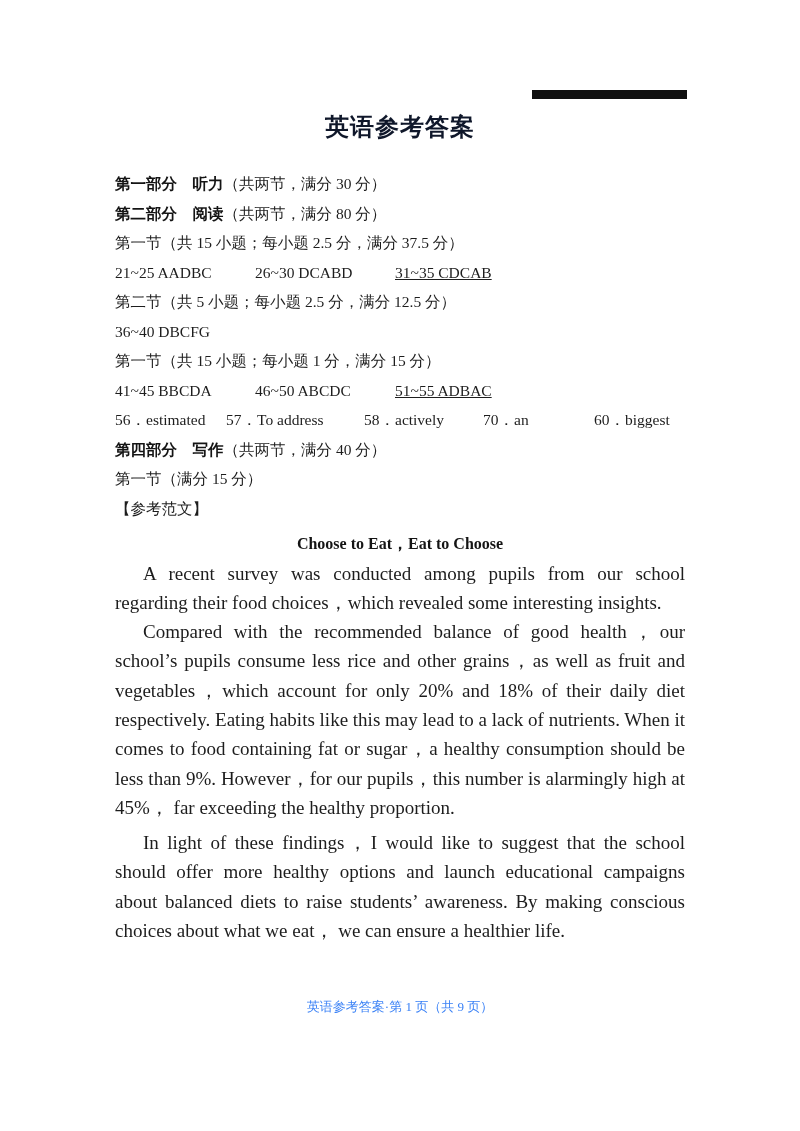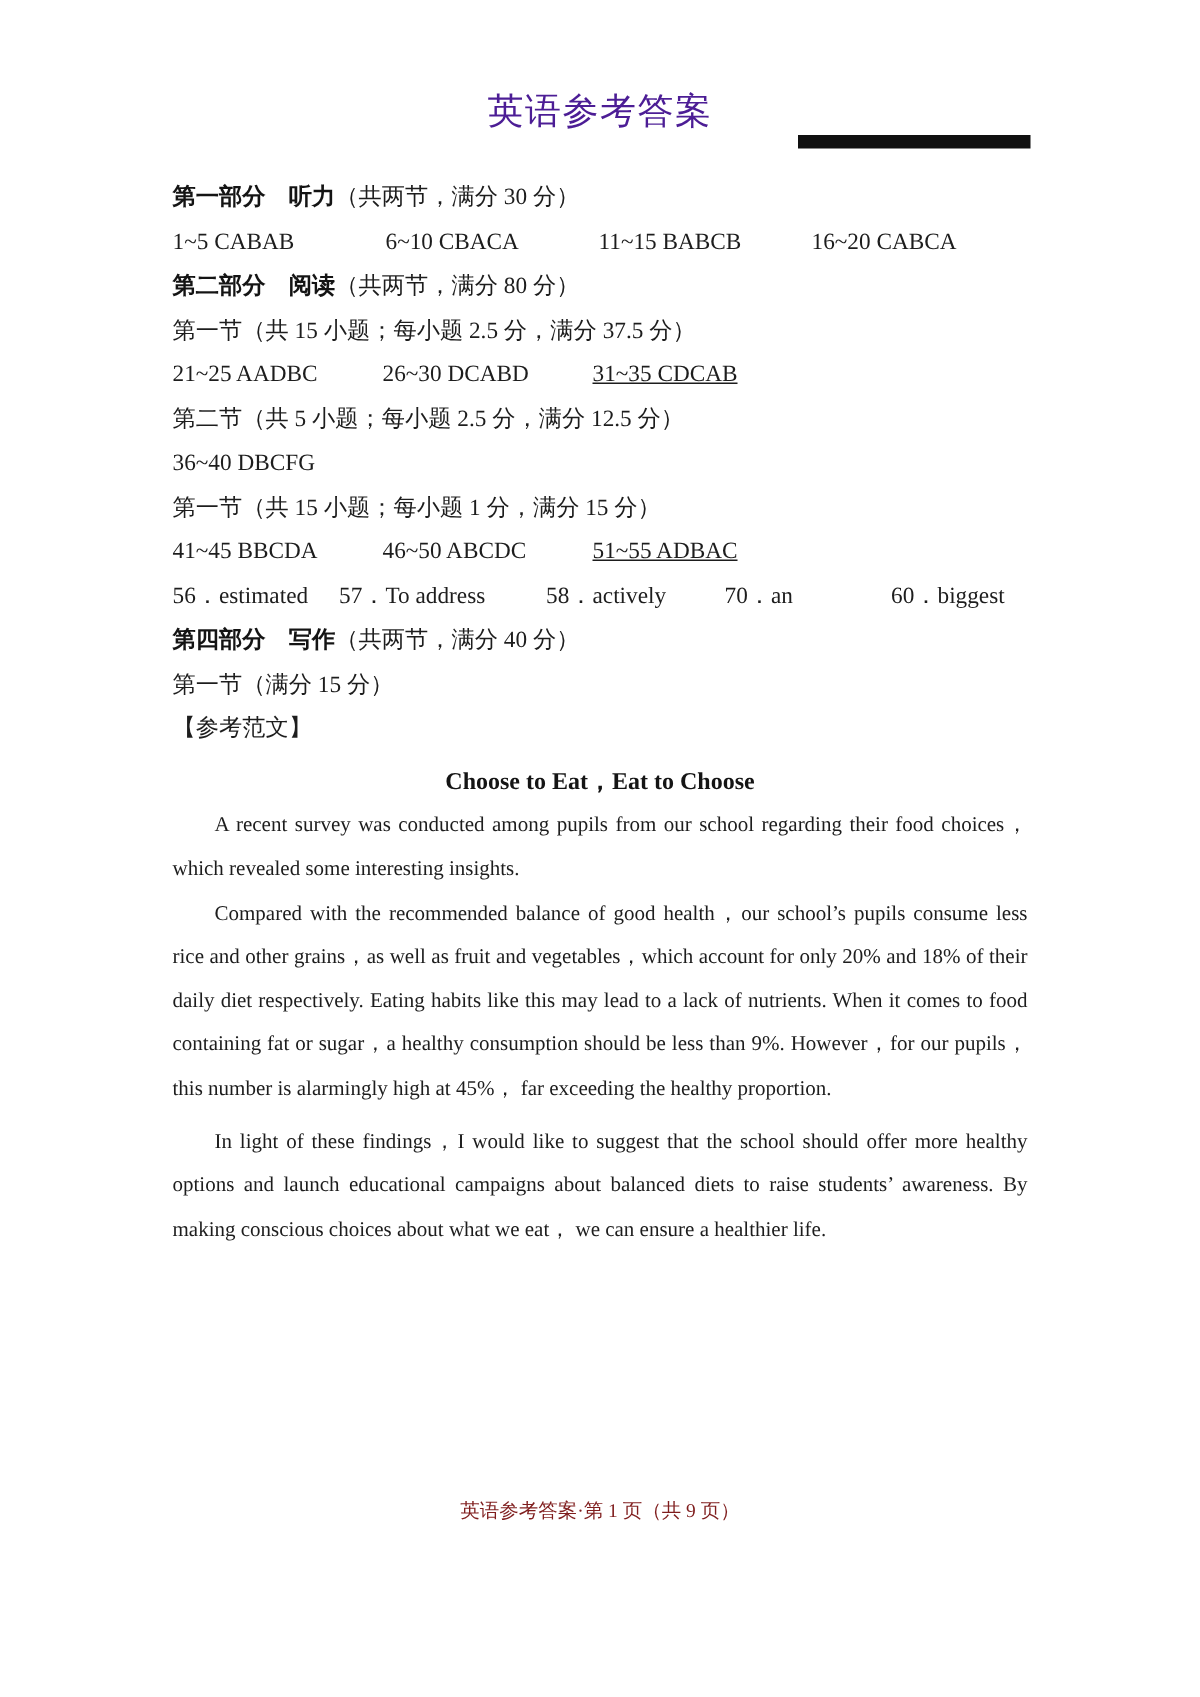--- a/index.html
+++ b/index.html
@@ -20,27 +20,27 @@
   .redaction-bar {
     position: absolute;
     left: 532px;
     top: 90px;
     width: 155px;
     height: 9px;
     background: #101010;
   }
   .doc-title {
     margin: 0;
-    padding-top: 58px;
+    padding-top: 110px;
     text-align: center;
     font-size: 24px;
-    font-weight: normal;
+    font-weight: bold;
     line-height: 34px;
     letter-spacing: 1px;
-    color: #4c1d95;
+    color: #0f172a;
   }
   .content {
     margin-top: 25px;
     padding: 0 115px;
   }
   .line {
     line-height: 29.5px;
     white-space: nowrap;
   }
   .bold { font-weight: bold; color: #141414; }
@@ -60,48 +60,47 @@
     text-align: center;
     font-weight: bold;
     font-size: 16px;
     color: #141414;
   }
   .essay p {
     margin: 0;
     line-height: 29.3px;
     text-align: justify;
     text-indent: 28px;
-    font-size: 14px;
+    font-size: 19px;
   }
   .essay p.p3 { margin-top: 6px; }
   .footer {
     position: absolute;
     left: 0;
     top: 998px;
     width: 100%;
     text-align: center;
     font-size: 13px;
-    color: #7f1d1d;
+    color: #3b82f6;
     line-height: 18px;
   }
 </style>
 </head>
 <body>
 
 <div class="page">
 
   <div class="redaction-bar"></div>
 
   <h1 class="doc-title">英语参考答案</h1>
 
   <div class="content">
 
     <div class="line"><span class="bold">第一部分　听力</span><span>（共两节，满分 30 分）</span></div>
 
-    <div class="line ans-row row4"><span>1~5 CABAB</span><span>6~10 CBACA</span><span>11~15 BABCB</span><span>16~20 CABCA</span></div>
 
     <div class="line"><span class="bold">第二部分　阅读</span><span>（共两节，满分 80 分）</span></div>
 
     <div class="line">第一节（共 15 小题；每小题 2.5 分，满分 37.5 分）</div>
 
     <div class="line ans-row row3"><span>21~25 AADBC</span><span>26~30 DCABD</span><span>31~35 CDCAB</span></div>
 
     <div class="line">第二节（共 5 小题；每小题 2.5 分，满分 12.5 分）</div>
 
     <div class="line ans-row"><span>36~40 DBCFG</span></div>

